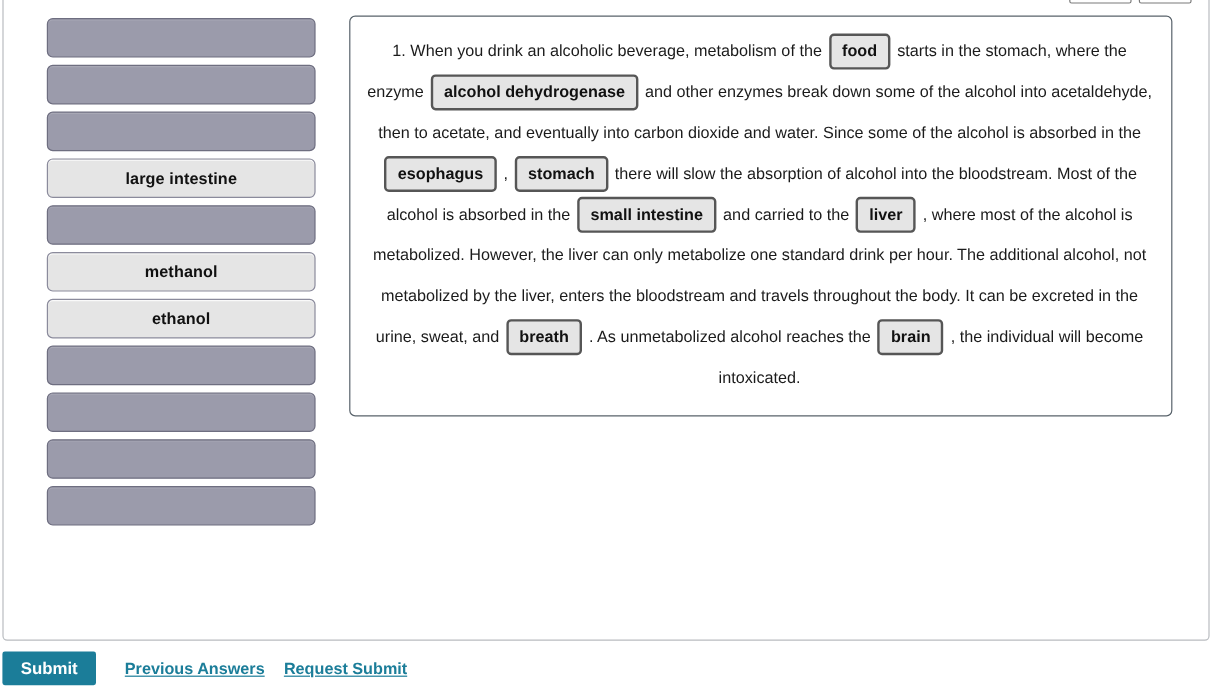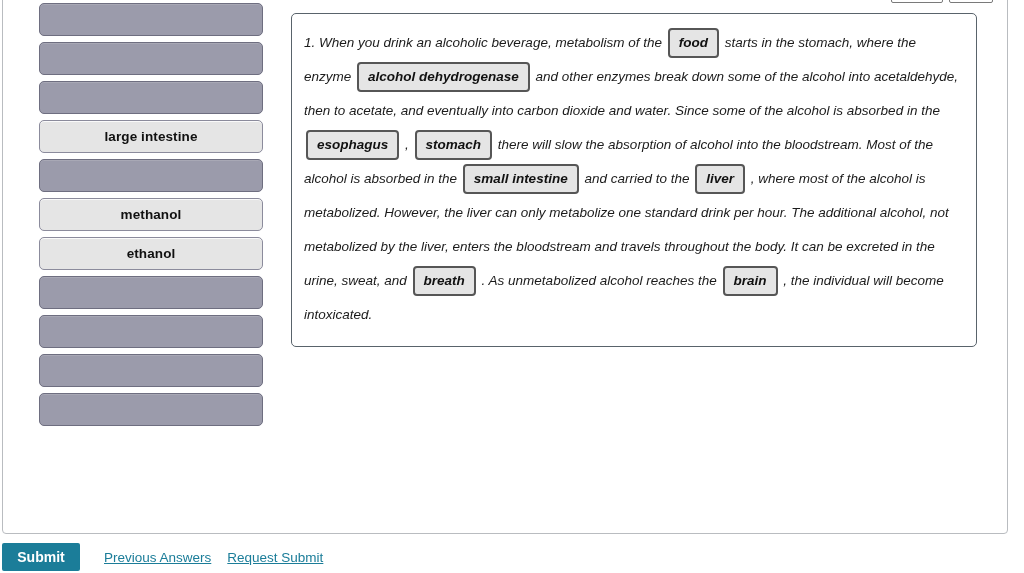--- a/index.html
+++ b/index.html
@@ -59,21 +59,21 @@
     left: 0;
     top: 34px;
     width: 1006px;
     height: 500px;
   }
 
   
   #bank {
     position: absolute;
     left: 36px;
-    top: 2px;
+    top: 14px;
     width: 224px;
     display: flex;
     flex-direction: column;
     gap: 6px;
   }
   .bank-slot {
     height: 33px;
     box-sizing: border-box;
     border-radius: 5px;
     display: flex;
@@ -107,23 +107,22 @@
     box-sizing: border-box;
     border: 1px solid #59636b;
     border-radius: 5px;
     background: #ffffff;
     padding: 12px 14px 14px 6px;
   }
   #passage {
     font-size: 13.5px;
     line-height: 34px;
     color: #1b1b1b;
-    text-align: left;
+    text-align: center;
     padding-left: 6px;
-    font-style: italic;
   }
   #passage .chip {
     display: inline-block;
     background: #e5e5e5;
     border: 2px solid #565656;
     border-radius: 4px;
     font-weight: bold;
     font-size: 13.5px;
     line-height: 17px;
     padding: 4px 9px 5px 9px;
@@ -157,21 +156,21 @@
     cursor: pointer;
     font-family: "Liberation Sans", sans-serif;
     display: flex;
     align-items: center;
     justify-content: center;
   }
   .footer-link {
     margin-left: 24px;
     color: #1b7d99;
     font-size: 13.5px;
-    font-weight: normal;
+    font-weight: bold;
     text-decoration: underline;
     cursor: pointer;
     white-space: nowrap;
   }
   .footer-link + .footer-link {
     margin-left: 16px;
   }
 </style>
 </head>
 <body>

